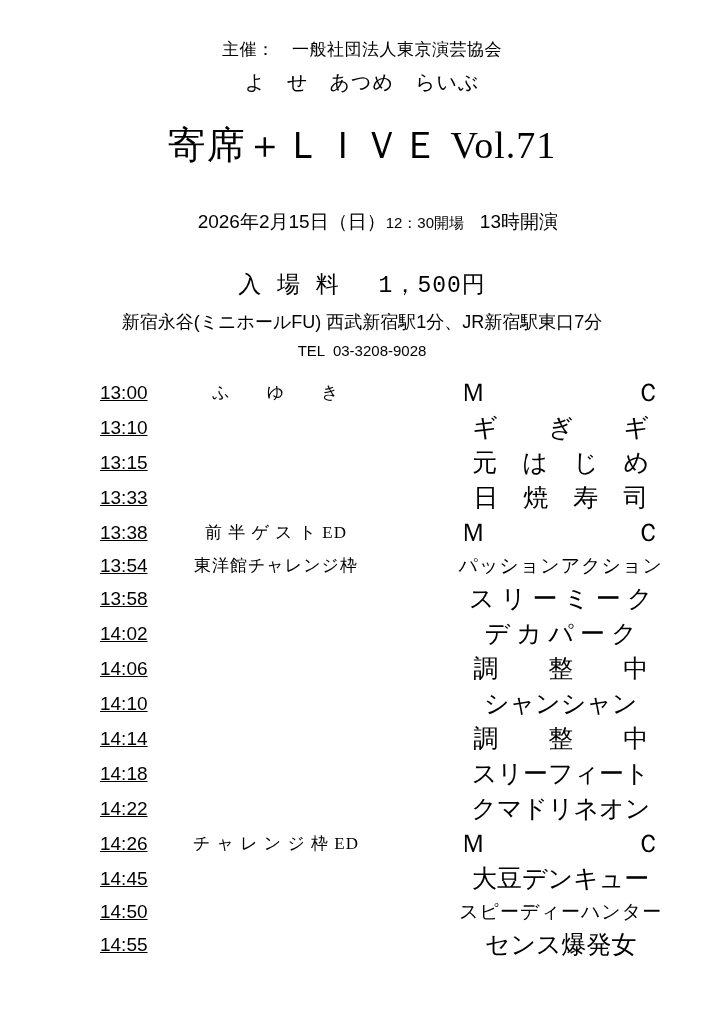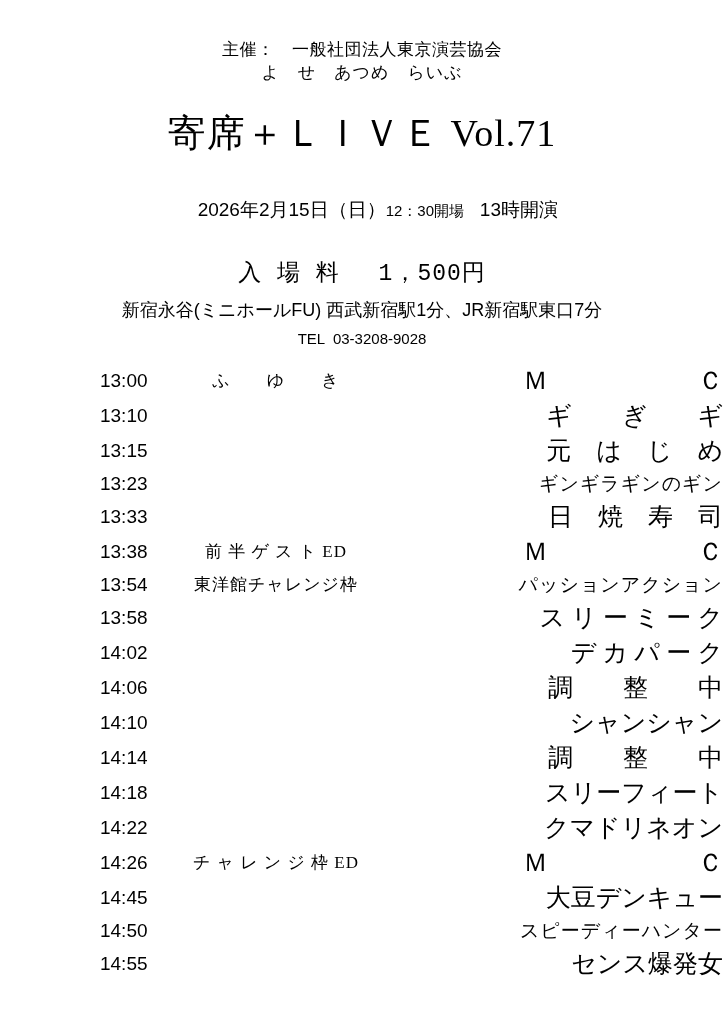--- a/index.html
+++ b/index.html
@@ -26,23 +26,23 @@
     text-align: center;
     padding-top: 38px;
   }
   .organizer {
     font-size: 17px;
     letter-spacing: 0.5px;
     font-family: "Liberation Serif", serif;
     white-space: pre;
   }
   .subtitle-kana {
-    font-size: 17px;
-    letter-spacing: 1px;
-    margin-top: 0;
+    font-size: 20px;
+    letter-spacing: 1px;
+    margin-top: 8px;
     white-space: pre;
   }
   .main-title {
     font-size: 38px;
     margin-top: 24px;
     letter-spacing: 1px;
     white-space: pre;
     font-family: "Liberation Serif", serif;
   }
   .date-line {
@@ -84,31 +84,32 @@
     height: 31px;
   }
   .col-time {
     width: 130px;
     text-align: right;
     padding-right: 10px;
     font-size: 19px;
     font-family: "Liberation Sans", sans-serif;
     vertical-align: middle;
     white-space: nowrap;
+    text-decoration: underline;
   }
   .col-note {
     width: 210px;
     text-align: center;
     font-size: 17px;
     vertical-align: middle;
     white-space: pre;
     letter-spacing: 1px;
   }
   .col-act {
-    text-align: right;
+    text-align: center;
     padding-left: 4px;
     font-size: 25px;
     vertical-align: middle;
     white-space: pre;
     letter-spacing: 0px;
     width: 290px;
   }
   .col-act.small {
     font-size: 19px;
     letter-spacing: 1px;
@@ -147,25 +148,20 @@
           <td class="col-time">13:10</td>
           <td class="col-note"></td>
           <td class="col-act">ギ　　ぎ　　ギ</td>
         </tr>
         <tr>
           <td class="col-time">13:15</td>
           <td class="col-note"></td>
           <td class="col-act">元　は　じ　め</td>
         </tr>
         <tr>
-          <td class="col-time">13:23</td>
-          <td class="col-note"></td>
-          <td class="col-act small">ギンギラギンのギン</td>
-        </tr>
-        <tr>
           <td class="col-time">13:33</td>
           <td class="col-note"></td>
           <td class="col-act">日　焼　寿　司</td>
         </tr>
         <tr>
           <td class="col-time">13:38</td>
           <td class="col-note">前 半 ゲ ス ト ED</td>
           <td class="col-act mc">Ｍ　　　　　　Ｃ</td>
         </tr>
         <tr>

